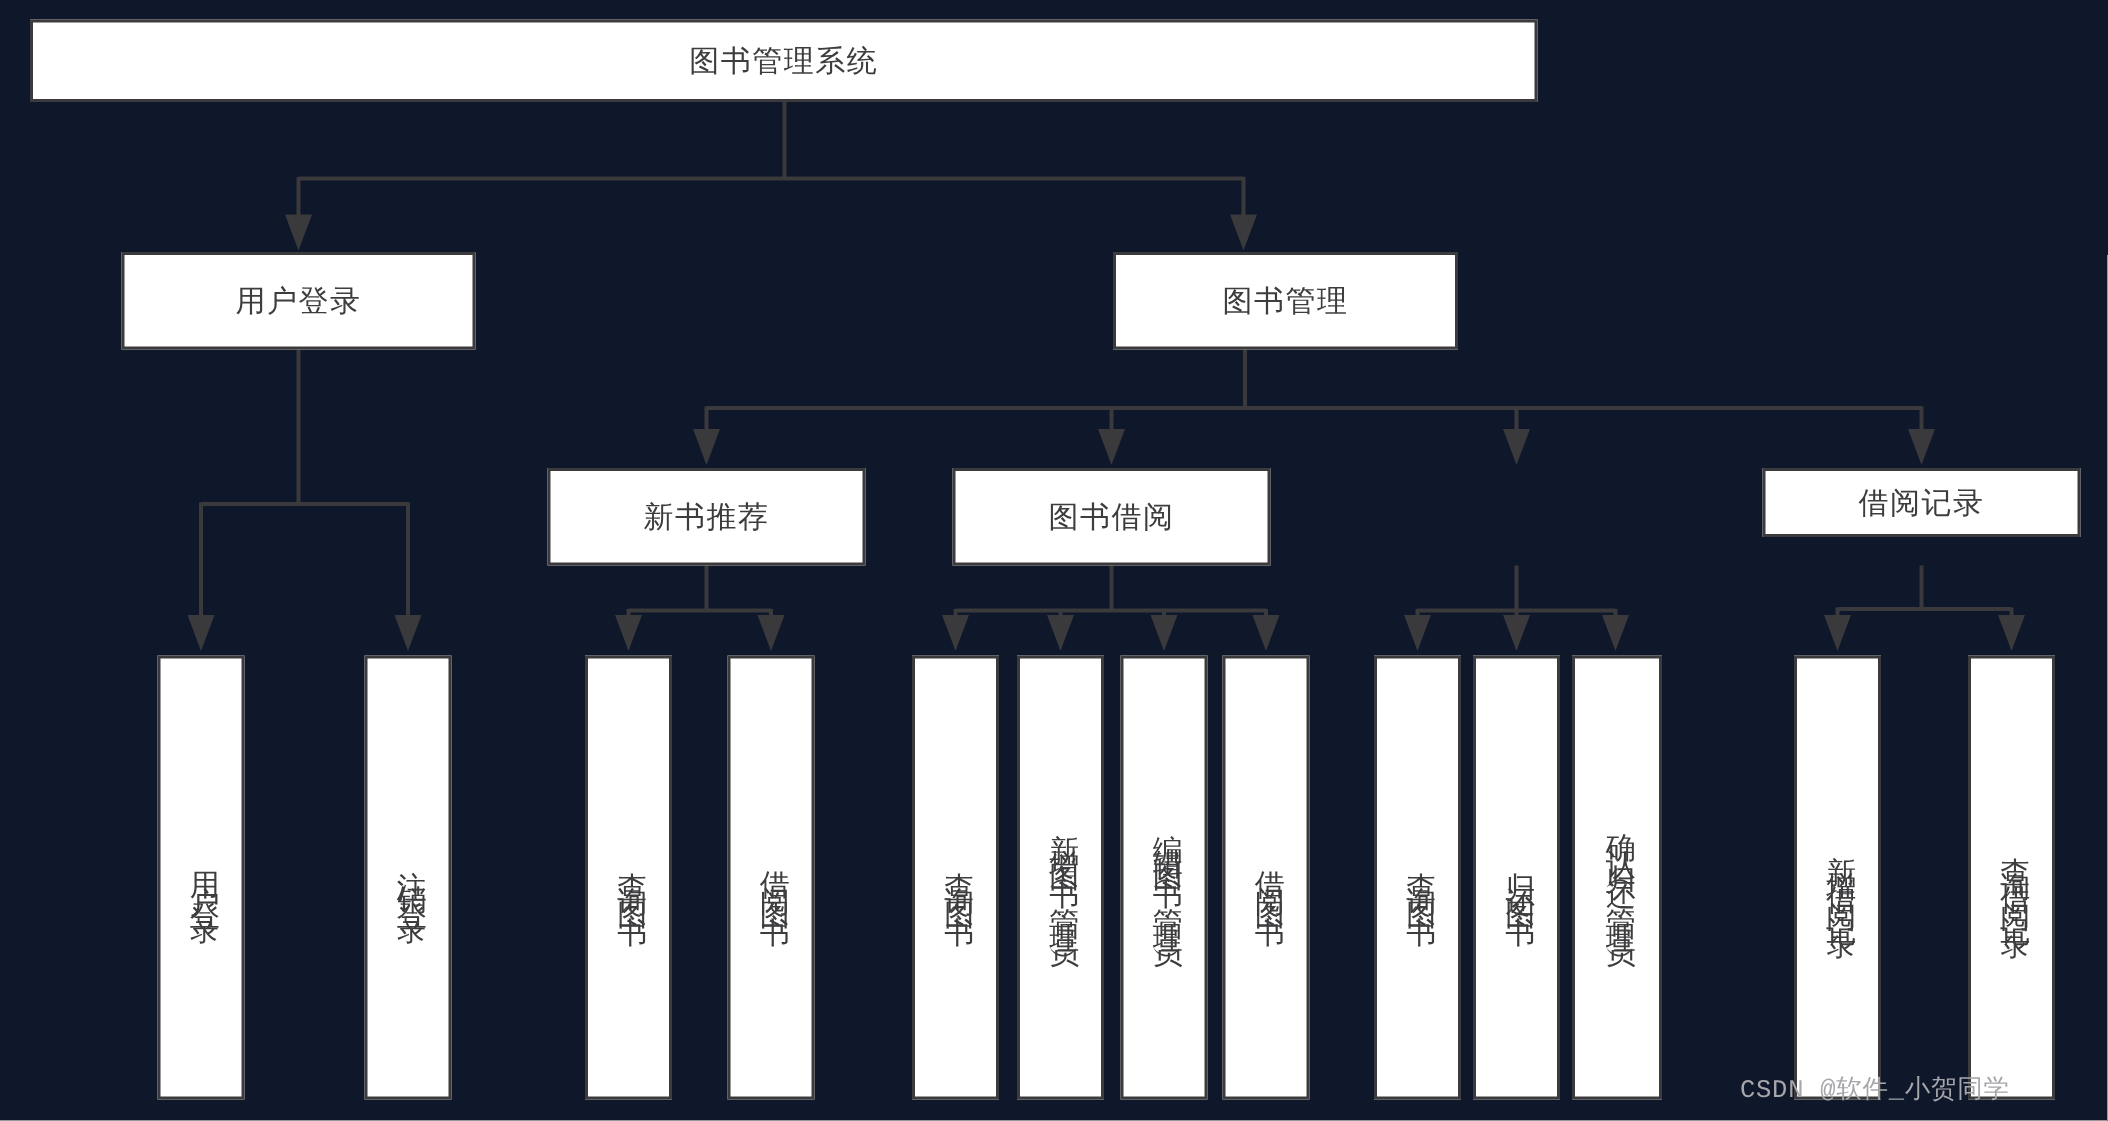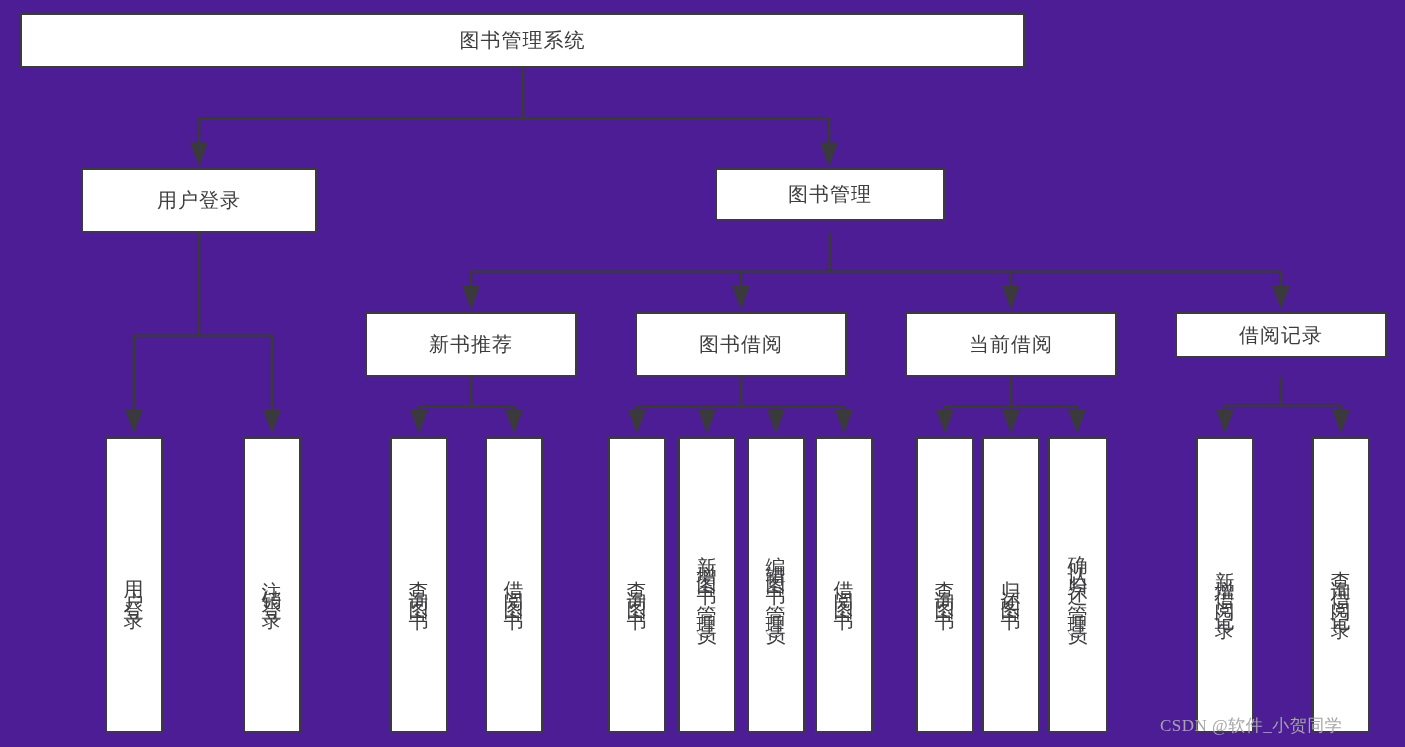--- a/index.html
+++ b/index.html
@@ -1,21 +1,21 @@
 <!DOCTYPE html>
 <html><head>
 <meta charset="utf-8">
 <style>
   html,body{margin:0;padding:0;background:#ffffff;}
   .canvas{
     position:relative;
     width:1405px;height:747px;
-    background:#4c1d95;
+    background:#0f172a;
     overflow:hidden;
-    font-family:Liberation Serif, serif;
+    font-family:Liberation Mono, monospace;
   }
   .wires{position:absolute;left:0;top:0;z-index:1;}
   .node{
     position:absolute;
     box-sizing:border-box;
     background:#ffffff;
     border:2.6px solid #3b3b3d;
     display:flex;
     align-items:center;
     justify-content:center;
@@ -76,25 +76,24 @@
       <polygon points="1011,434 1002,410 1020,410"></polygon>
       <polygon points="1077,434 1068,410 1086,410"></polygon>
       <polygon points="1225,434 1216,410 1234,410"></polygon>
       <polygon points="1341,434 1332,410 1350,410"></polygon>
     </g>
   </svg>
 
   <div class="node" style="left:20px;top:13px;width:1005px;height:55px">图书管理系统</div>
 
   <div class="node" style="left:81px;top:168px;width:236px;height:65px">用户登录</div>
-  <div class="node" style="left:715px;top:168px;width:230px;height:53px">图书管理</div>
+  <div class="node" style="left:742px;top:168px;width:230px;height:65px">图书管理</div>
 
   <div class="node" style="left:635px;top:312px;width:212px;height:65px">图书借阅</div>
   <div class="node" style="left:365px;top:312px;width:212px;height:65px">新书推荐</div>
-  <div class="node" style="left:905px;top:312px;width:212px;height:65px">当前借阅</div>
   <div class="node" style="left:1175px;top:312px;width:212px;height:46px">借阅记录</div>
 
   <div class="node v" style="left:105px;top:437px;width:58px;height:296px">用户登录</div>
   <div class="node v" style="left:243px;top:437px;width:58px;height:296px">注销登录</div>
 
   <div class="node v" style="left:390px;top:437px;width:58px;height:296px">查询图书</div>
   <div class="node v" style="left:485px;top:437px;width:58px;height:296px">借阅图书</div>
 
   <div class="node v" style="left:608px;top:437px;width:58px;height:296px">查询图书</div>
   <div class="node v" style="left:678px;top:437px;width:58px;height:296px">新增图书（管理员）</div>

